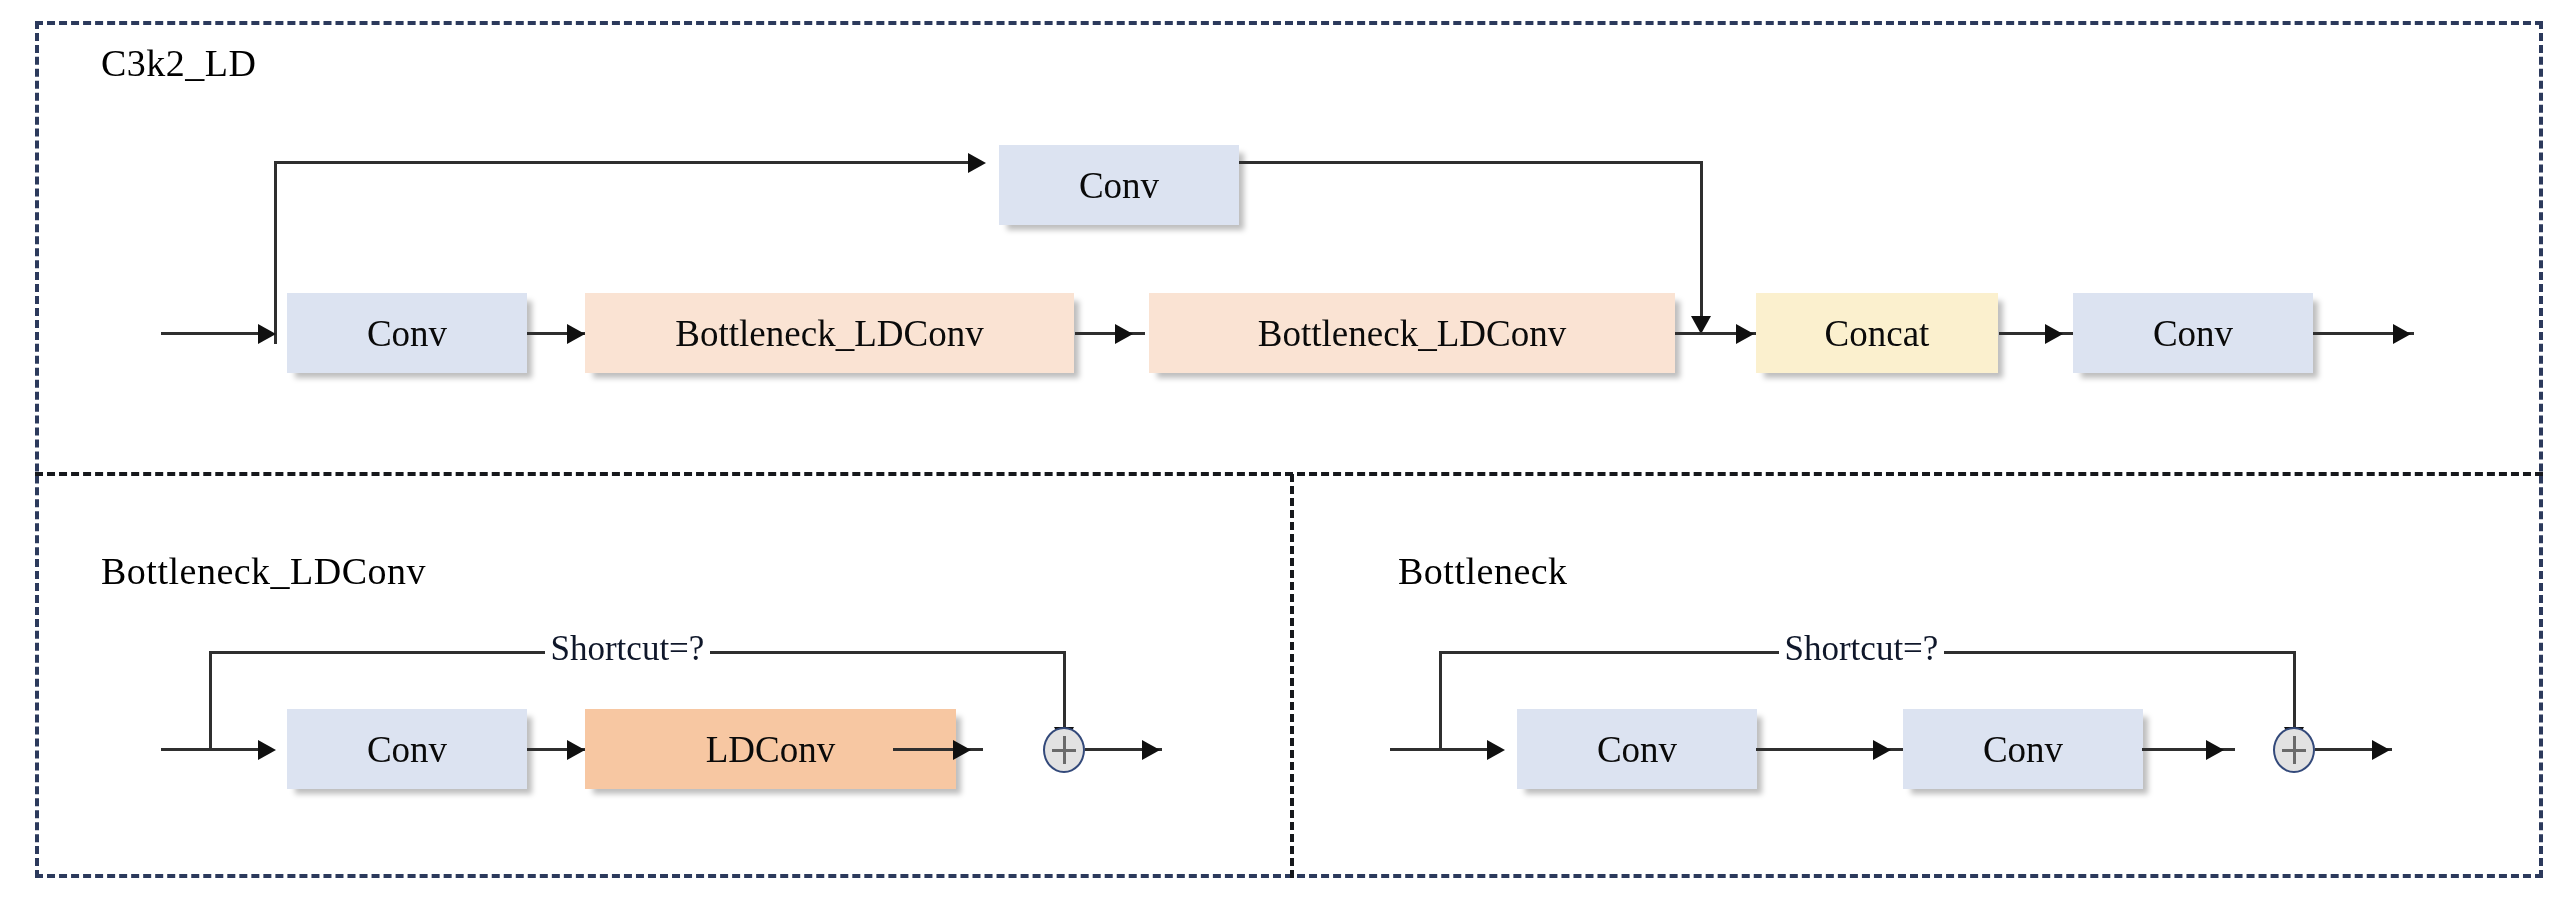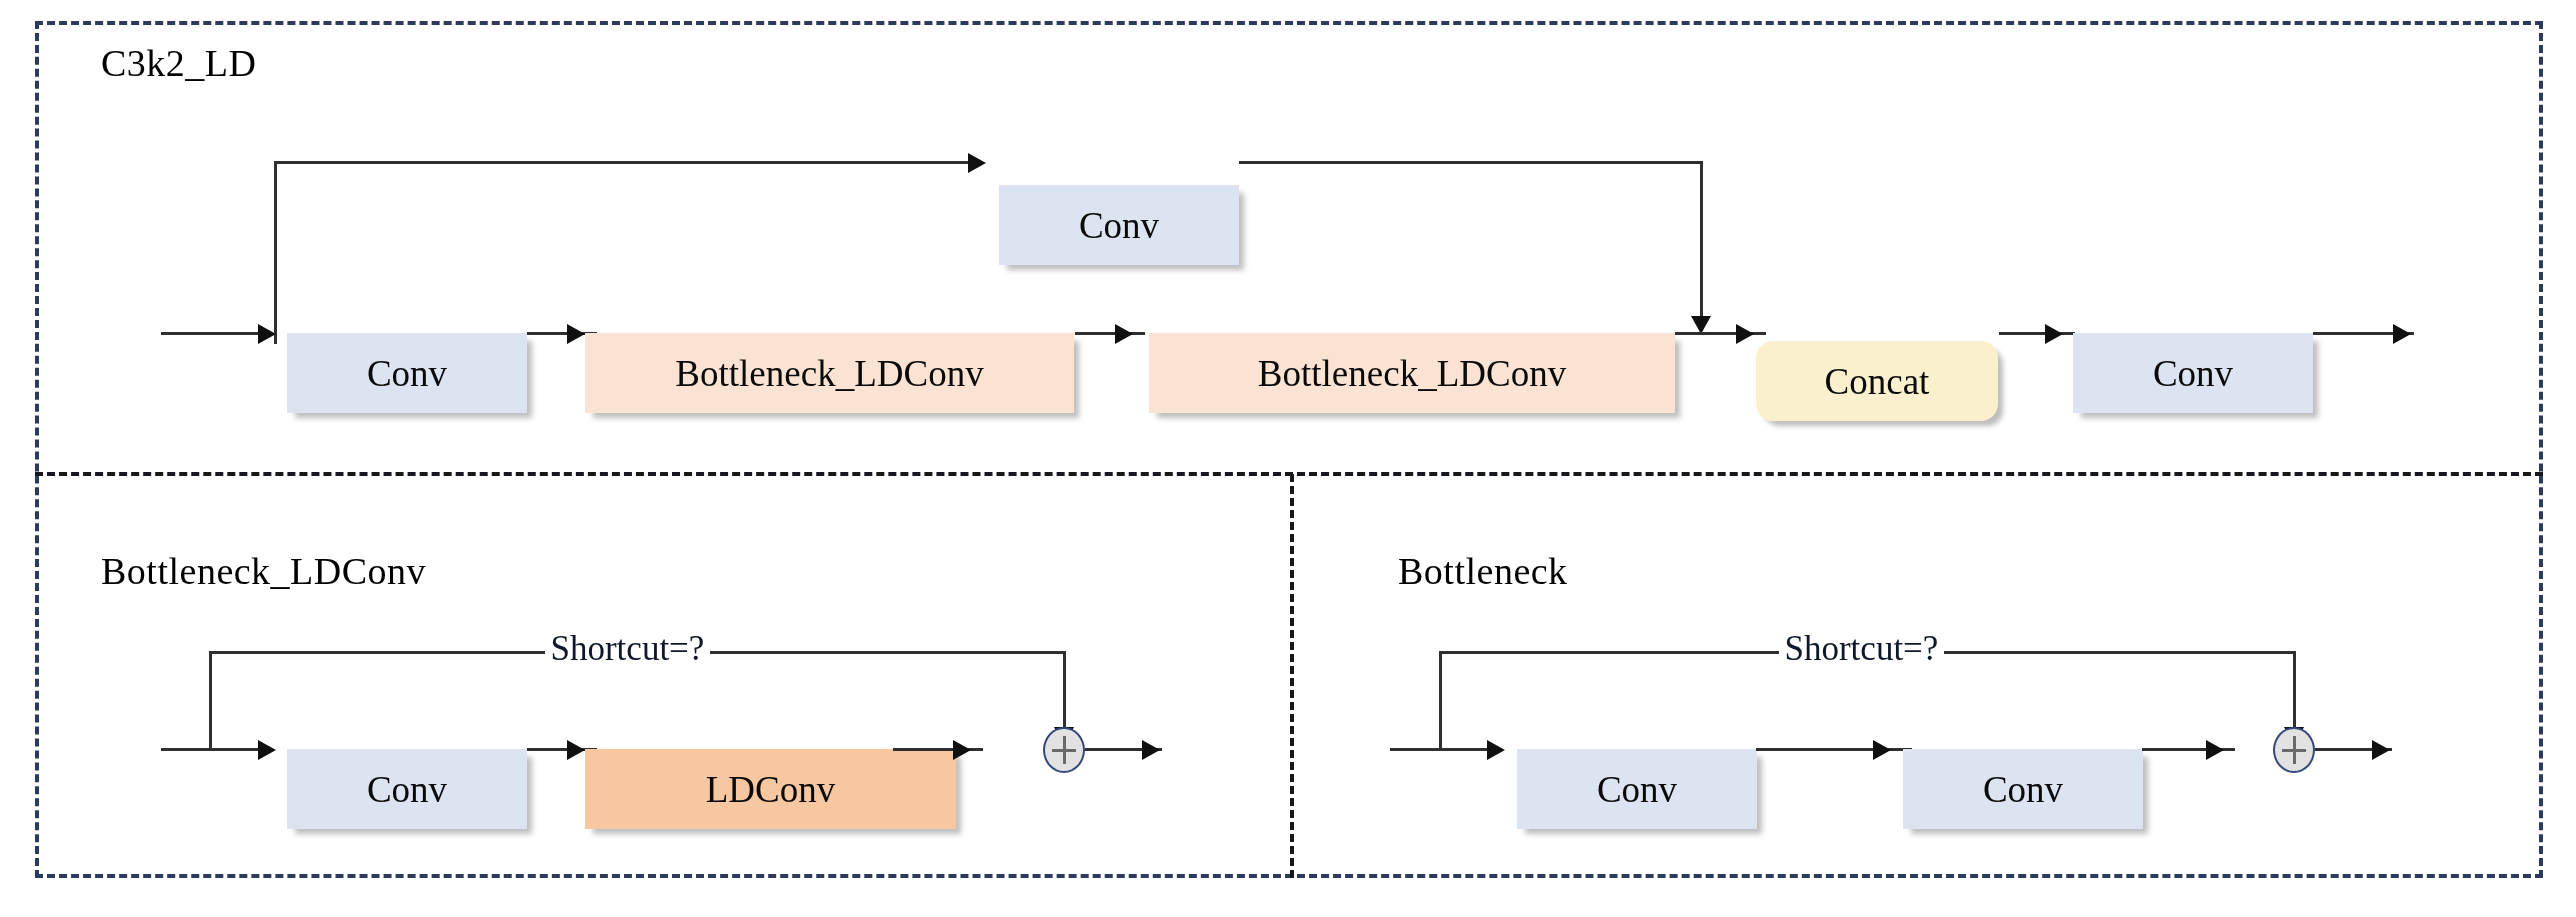--- a/index.html
+++ b/index.html
@@ -57,21 +57,20 @@
   .block {
     position: absolute;
     box-sizing: border-box;
     display: flex;
     align-items: center;
     justify-content: center;
     font-size: 37px;
     color: #0a0a0a;
     white-space: nowrap;
     box-shadow: 6.4px 6.4px 5.5px -1.8px rgba(0,0,0,0.26);
-    margin-top: 40px;
   }
   .blk-conv    { background: #dce3f1; }
   .blk-bn-ld   { background: #fae3d3; }
   .blk-concat  { background: #fbf0ce; }
   .blk-ldconv  { background: #f7c7a2; }
 
   
   .wire {
     position: absolute;
     background: #2f2f2f;
@@ -163,21 +162,21 @@
   <div class="block blk-bn-ld" style="left:585px; top:293px; width:489px; height:80px;">Bottleneck_LDConv</div>
 
   <div class="wire wire-h" style="left:1075px; top:332px; width:70px;"></div>
   <div class="arrow-r" style="left:1115px; top:324px;"></div>
 
   <div class="block blk-bn-ld" style="left:1149px; top:293px; width:526px; height:80px;">Bottleneck_LDConv</div>
 
   <div class="wire wire-h" style="left:1675px; top:332px; width:91px;"></div>
   <div class="arrow-r" style="left:1736px; top:324px;"></div>
 
-  <div class="block blk-concat" style="left:1756px; top:301px; width:242px; height:80px;border-radius:17px;">Concat</div>
+  <div class="block blk-concat" style="left:1756px; top:293px; width:242px; height:80px;">Concat</div>
 
   <div class="wire wire-h" style="left:1999px; top:332px; width:76px;"></div>
   <div class="arrow-r" style="left:2045px; top:324px;"></div>
 
   <div class="block blk-conv" style="left:2073px; top:293px; width:240px; height:80px;">Conv</div>
 
   <div class="wire wire-h" style="left:2313px; top:332px; width:101px;"></div>
   <div class="arrow-r" style="left:2393px; top:324px;"></div>
 
   <div class="panel-title" style="left:101px; top:549px;">Bottleneck_LDConv</div>

